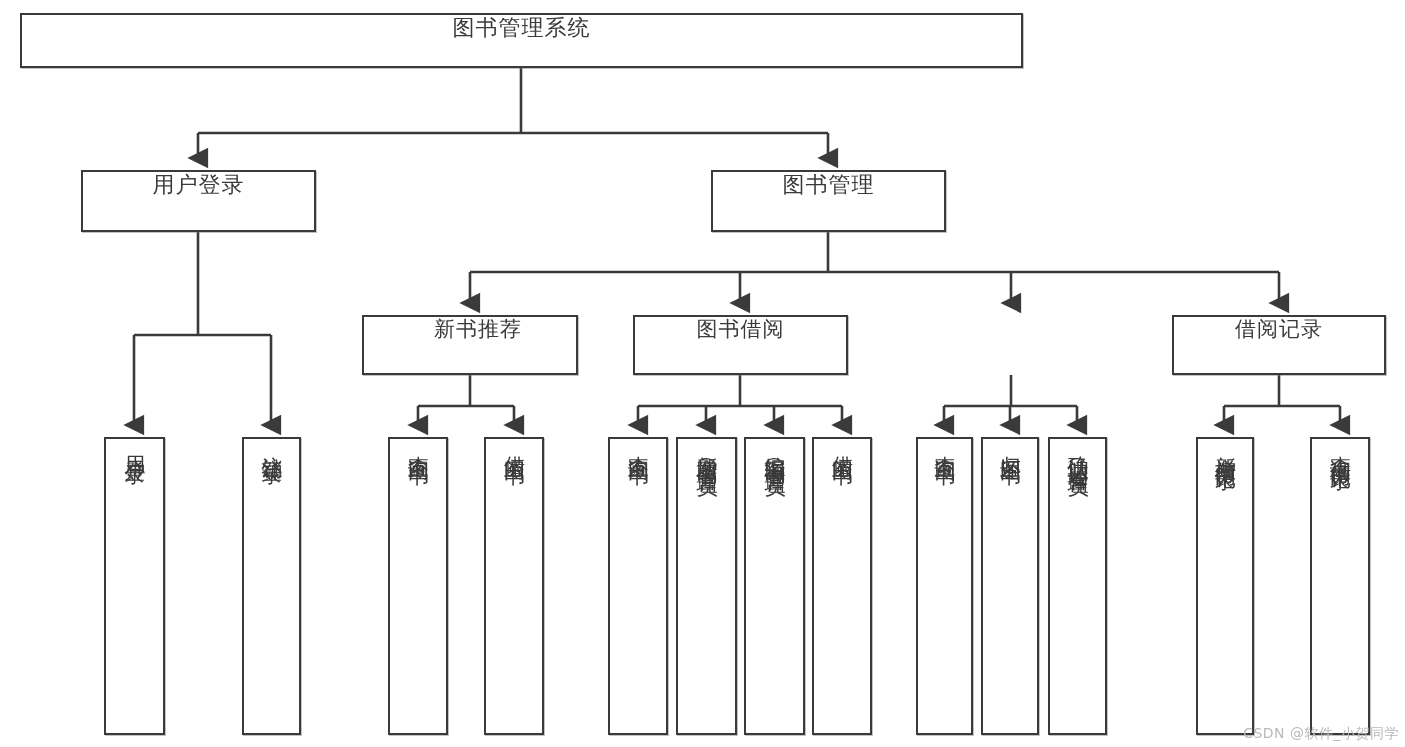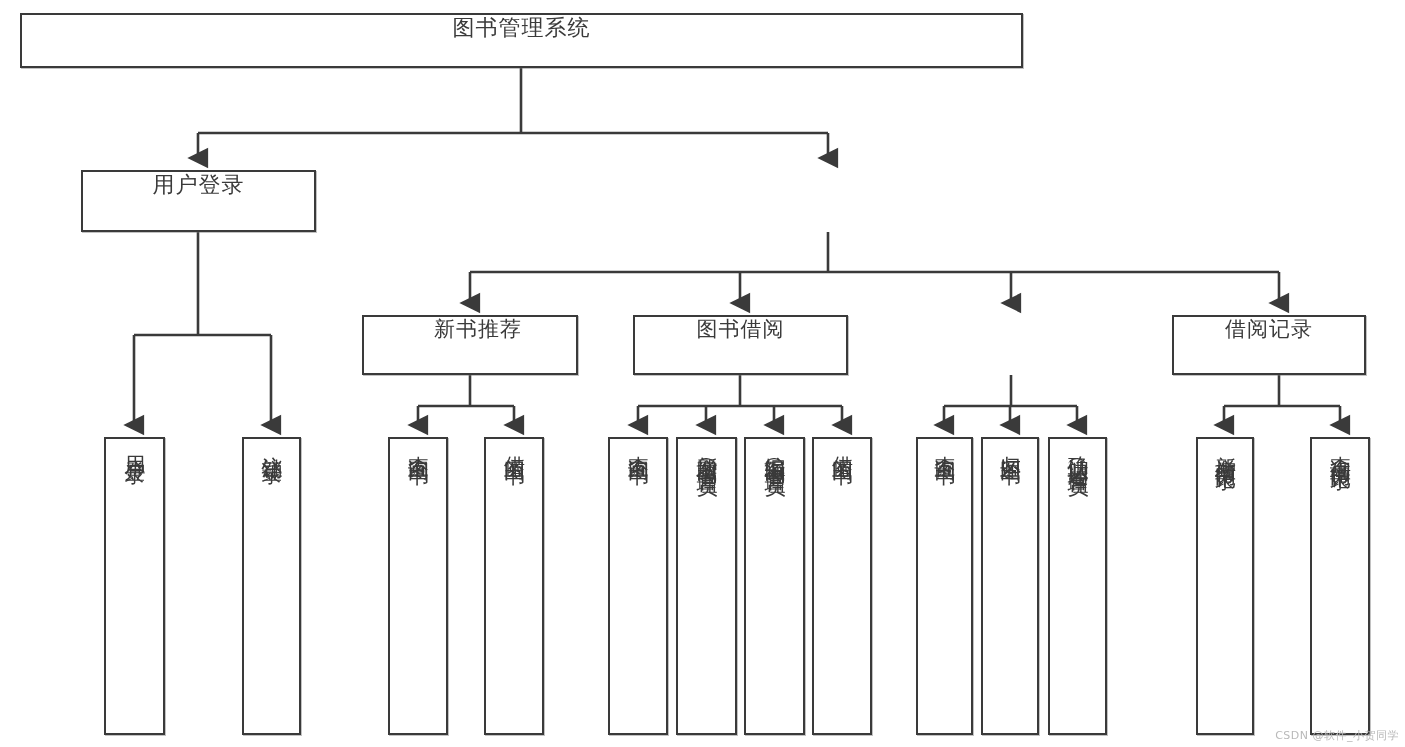--- a/index.html
+++ b/index.html
@@ -52,21 +52,21 @@
     line-height: 1.1;
     white-space: normal;
   }
   .node.root .label { font-size: 22px; }
   .node.lvl2 .label { font-size: 22px; }
   .node.lvl3 .label { font-size: 21px; }
   .watermark {
     position: absolute;
     right: 6px;
     bottom: 4px;
-    font-size: 11px;
+    font-size: 14px;
     color: #b9b9b9;
     letter-spacing: 0.5px;
     white-space: nowrap;
     user-select: none;
   }
 </style>
 </head>
 <body>
 
 <div id="canvas">
@@ -121,28 +121,31 @@
     </g>
   </svg>
 
   <div class="node root" style="left:20px; top:13px; width:1003px; height:55px;">
     <span class="label">图书管理系统</span>
   </div>
 
   <div class="node lvl2" style="left:81px; top:170px; width:235px; height:62px;">
     <span class="label">用户登录</span>
   </div>
+  <div class="node lvl2" style="left:711px; top:170px; width:235px; height:62px;">
+    <span class="label">图书管理</span>
+  </div>
 
   <div class="node lvl3" style="left:362px; top:315px; width:216px; height:60px;padding-left:16px;">
     <span class="label">新书推荐</span>
   </div>
   <div class="node lvl3" style="left:633px; top:315px; width:215px; height:60px;">
     <span class="label">图书借阅</span>
   </div>
-  <div class="node lvl3" style="left:1172px; top:315px; width:194px; height:60px;">
+  <div class="node lvl3" style="left:1172px; top:315px; width:214px; height:60px;">
     <span class="label">借阅记录</span>
   </div>
 
   <div class="node vertical" style="left:104px; top:437px; width:61px; height:298px;">
     <span class="label">用户登录</span>
   </div>
   <div class="node vertical" style="left:242px; top:437px; width:59px; height:298px;">
     <span class="label">注销登录</span>
   </div>
 

